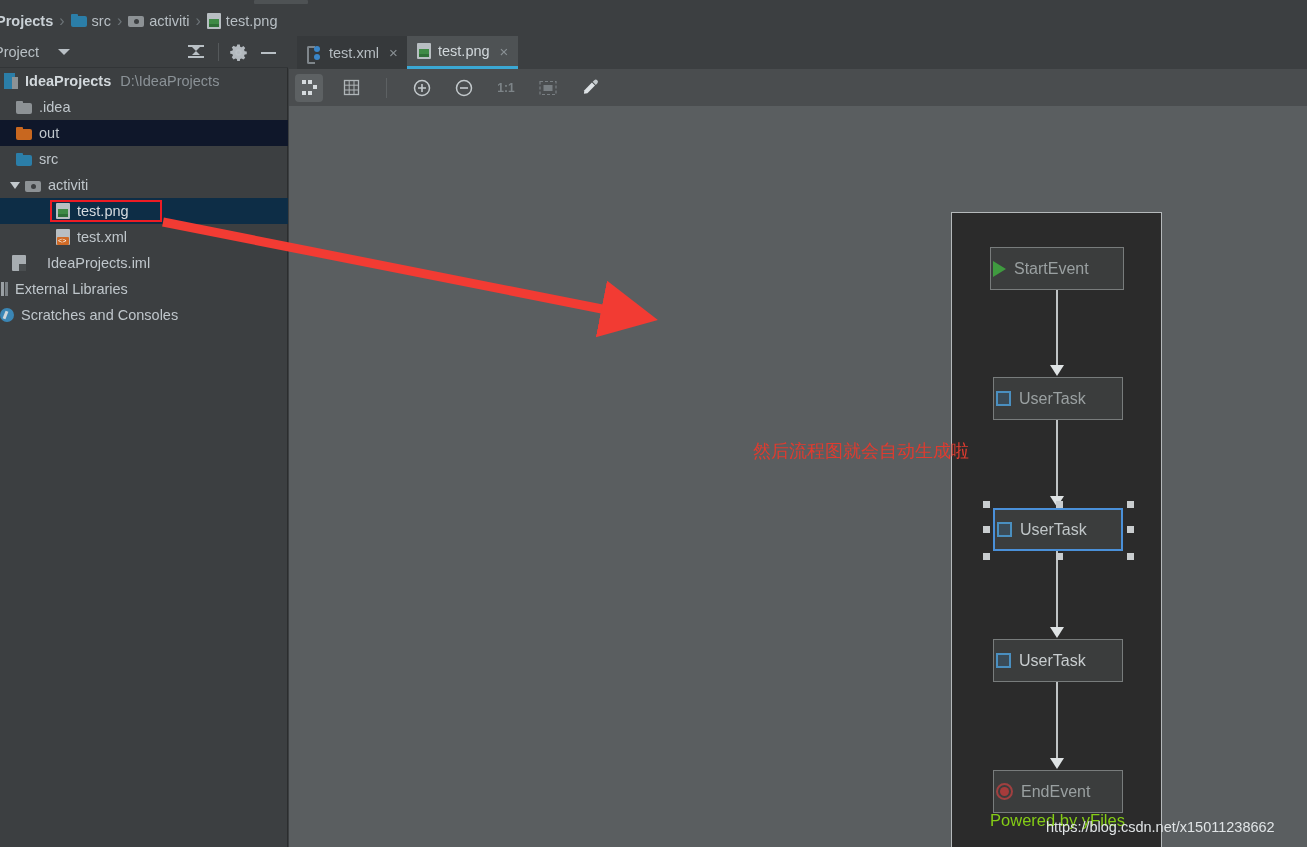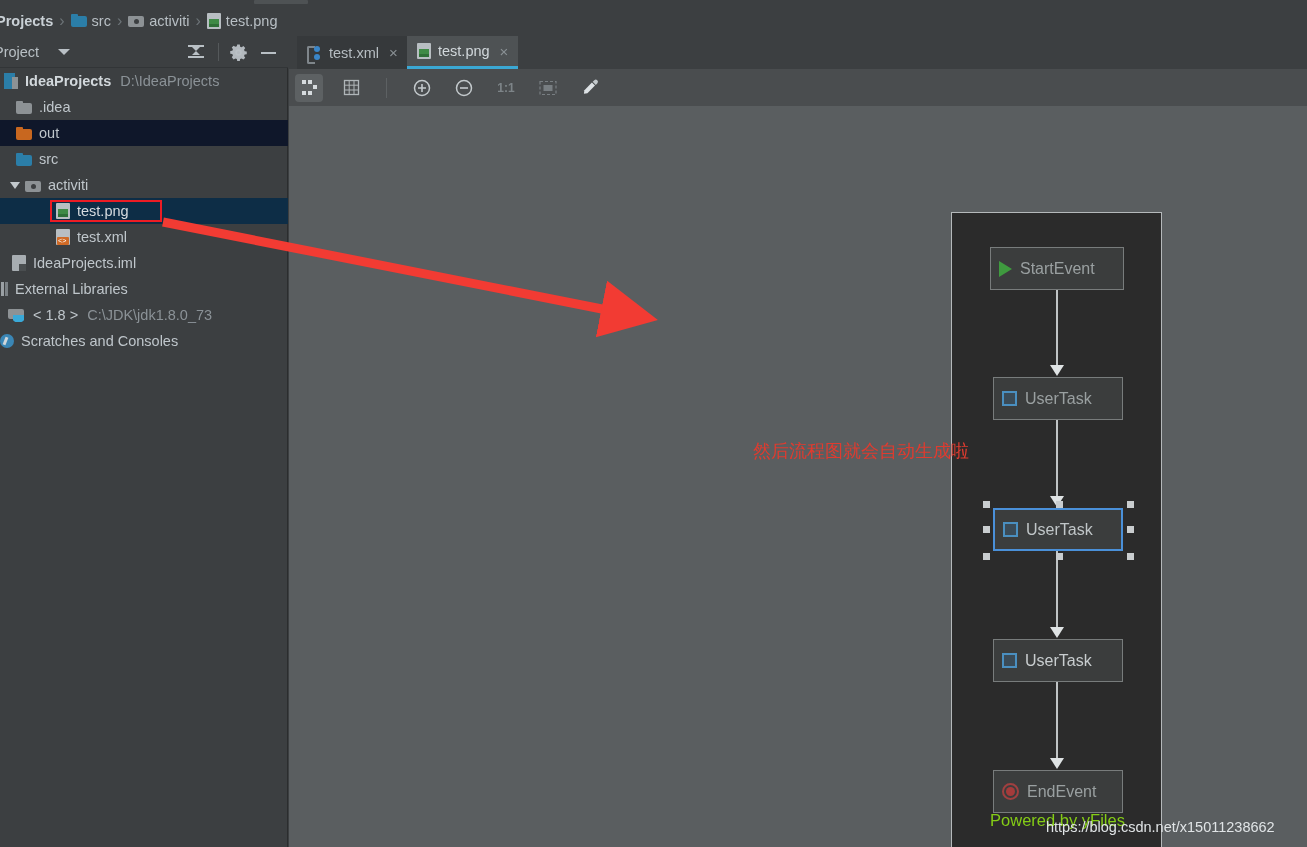--- a/index.html
+++ b/index.html
@@ -261,21 +261,21 @@
 
   
   .flowimg {
     position:absolute; left:662px; top:106px; width:211px; height:636px;
     background:#2b2b2b; border:1px solid #b5b9bb;
   }
   .node {
     position:absolute; display:flex; align-items:center; gap:8px;
     background:#3b3d3d; border:1px solid #787c7c;
     color:#9aa0a1; font-size:16px;
-    padding-left:8px;
+    padding-left:2px;
   }
   .node.n1 { left:38px; top:34px; width:134px; height:43px; }
   .node.n2 { left:41px; top:164px; width:130px; height:43px; }
   .node.n3 { left:41px; top:295px; width:130px; height:43px;
              border:2px solid #4a90d9; color:#c0c6c8; }
   .node.n4 { left:41px; top:426px; width:130px; height:43px; color:#c8cdcf; }
   .node.n5 { left:41px; top:557px; width:130px; height:43px; }
   .nd-play {
     width:0;height:0;border-left:13px solid #3f9a3f;
     border-top:8px solid transparent;border-bottom:8px solid transparent;
@@ -403,35 +403,30 @@
         <span class="redbox"></span>
       </div>
 
       <div class="tree-row" style="padding-left:56px;">
         <span class="ic ic-xml-file">
             <span class="glyph">&lt;&gt;</span>
           </span>
         <span class="label">test.xml</span>
       </div>
 
-      <div class="tree-row" style="padding-left:12px;">
+      <div class="tree-row" style="padding-left:12px;gap:14px;">
         <span class="ic ic-iml-file"></span>
         <span class="label">IdeaProjects.iml</span>
       </div>
 
       <div class="tree-row" style="padding-left:0px;text-align:center;">
         <span class="ic ic-libs"></span>
         <span class="label">External Libraries</span>
       </div>
 
-      <div class="tree-row" style="padding-left:8px;">
-        <span class="ic ic-jdk"></span>
-        <span class="label">&lt; 1.8 &gt;</span>
-        <span class="sublabel">C:\JDK\jdk1.8.0_73</span>
-      </div>
 
       <div class="tree-row" style="padding-left:0px;">
         <span class="ic ic-scratch"></span>
         <span class="label">Scratches and Consoles</span>
       </div>
 
     </div>
   </div>
 
   <div class="editor">

